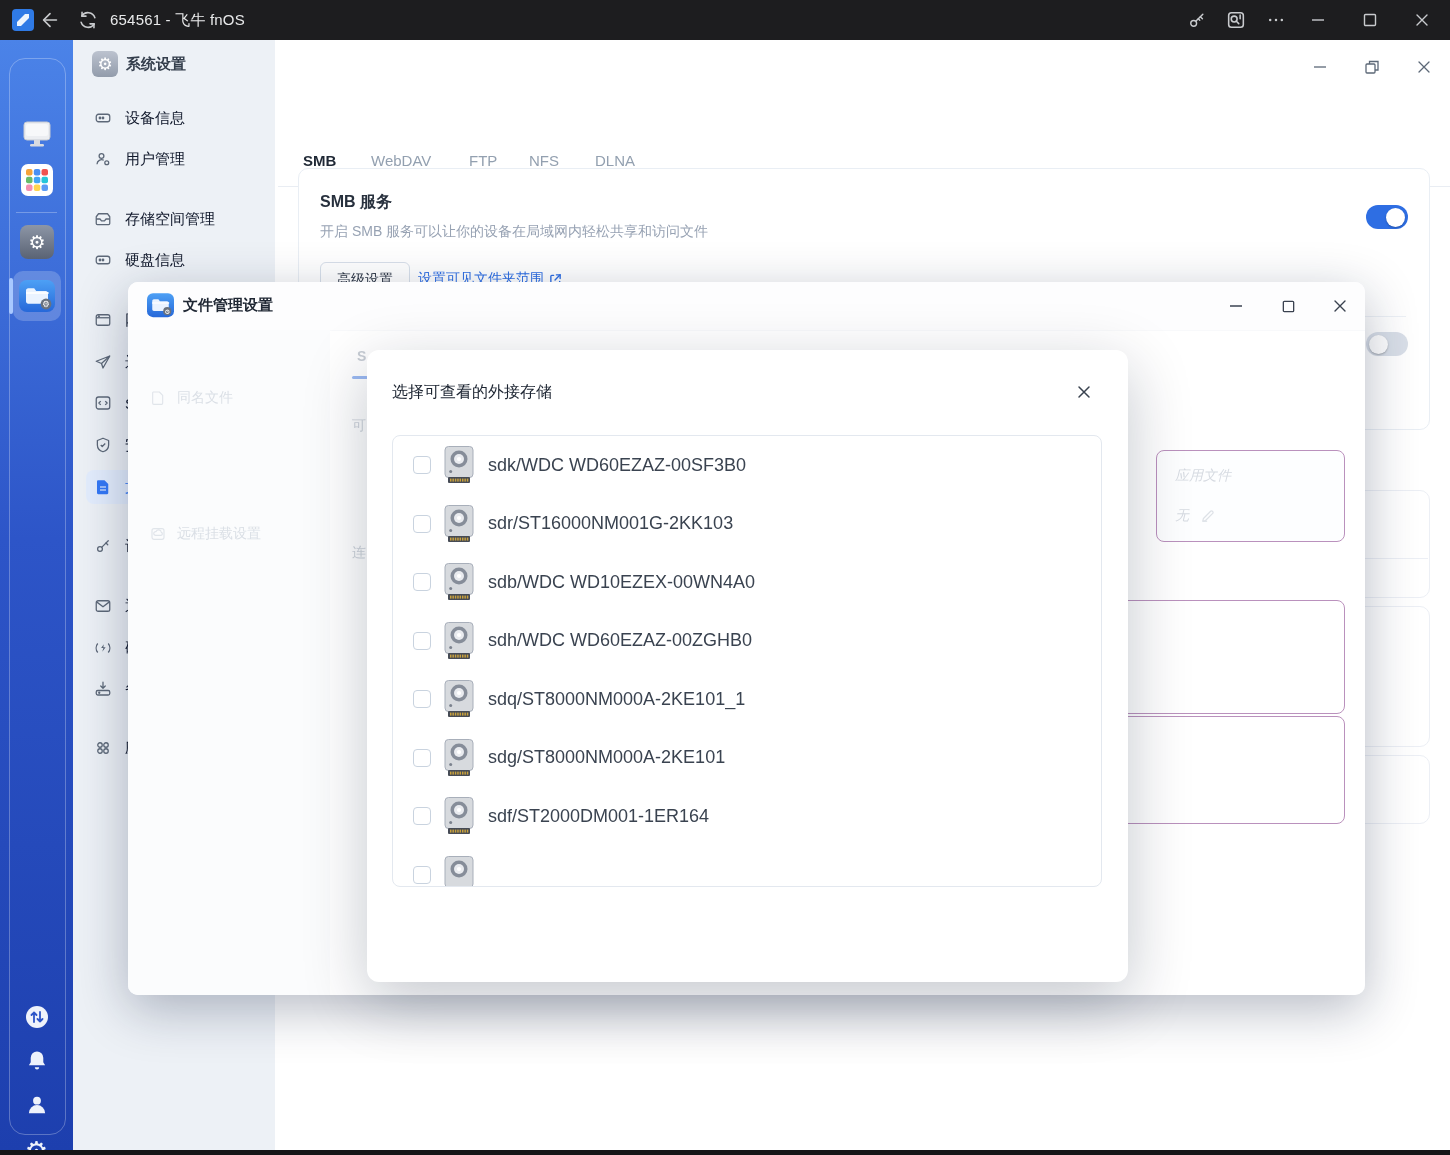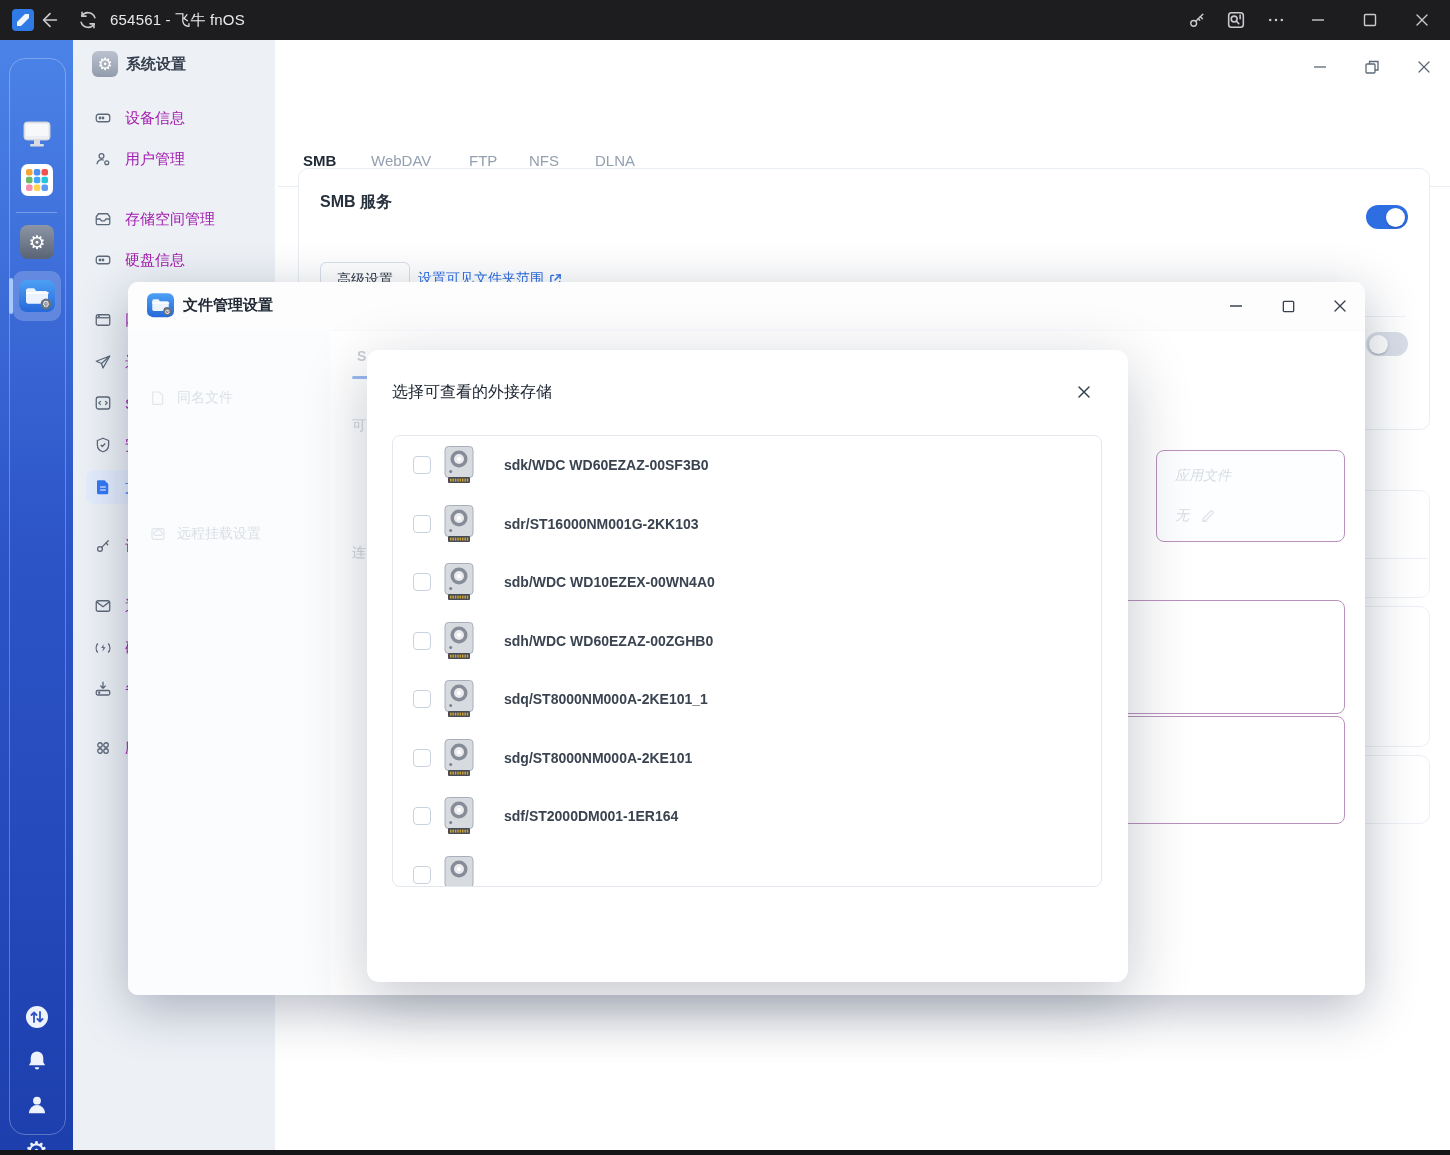--- a/index.html
+++ b/index.html
@@ -31,21 +31,21 @@
 
   
   .win{position:absolute;left:73px;top:40px;width:1377px;height:1110px;background:#ffffff;}
   .win-nav{position:absolute;left:0;top:0;width:202px;height:1110px;background:#edf1f6;}
   .win-head-ic{position:absolute;left:19px;top:11px;width:26px;height:26px;border-radius:6px;
                background:linear-gradient(180deg,#bcc3cf,#929cab);display:flex;align-items:center;justify-content:center;
                color:#fff;font-size:17px;}
   .win-title{position:absolute;left:53px;top:15px;font-size:15px;font-weight:600;color:#343e4c;}
   .win-ctl{position:absolute;top:12px;width:32px;height:30px;display:flex;align-items:center;justify-content:center;color:#5c6877;}
   .nav-item{position:absolute;left:13px;width:180px;height:34px;display:flex;align-items:center;gap:13px;
-            color:#a21caf;font-size:15px;padding-left:8px;box-sizing:border-box;border-radius:8px;}
+            color:#0f172a;font-size:15px;padding-left:8px;box-sizing:border-box;border-radius:8px;}
   .nav-item .ni-ic{color:#5d6878;flex:0 0 auto;}
   .nav-item.active{background:#e3edfd;color:#3478f6;}
   .nav-item.active .ni-ic{color:#3478f6;}
 
   .tab{position:absolute;top:99px;height:42px;display:flex;align-items:center;font-size:15px;color:#93a0b0;}
   .tab.active{color:#1f2835;font-weight:700;}
   .tab-underline{position:absolute;left:228px;top:141px;width:40px;height:3px;border-radius:2px;background:#2e6ee3;}
   .tab-divider{position:absolute;left:205px;top:146px;width:1172px;height:1px;background:#e9edf3;}
 
   .card{position:absolute;border:1px solid #e9eef4;border-radius:10px;background:#fff;}
@@ -82,21 +82,21 @@
   .dialog{position:absolute;left:367px;top:350px;width:761px;height:632px;background:#fff;border-radius:12px;
           box-shadow:0 18px 64px rgba(8,22,48,.24);}
   .dlg-title{position:absolute;left:25px;top:32px;font-size:16px;font-weight:400;color:#1b2330;}
   .dlg-close{position:absolute;right:32px;top:30px;width:24px;height:24px;display:flex;align-items:center;
              justify-content:center;color:#39424f;font-size:19px;}
   .listbox{position:absolute;left:25px;top:85px;width:708px;height:450px;border:1px solid #e3e8ef;border-radius:8px;
            overflow:hidden;background:#fff;}
   .drive-row{height:58.5px;display:flex;align-items:center;padding-left:20px;box-sizing:border-box;}
   .cb{flex:0 0 auto;width:18px;height:18px;border:1.5px solid #c9d3df;border-radius:4px;background:#fff;box-sizing:border-box;}
   .drive-row .hdd{margin-left:11px;flex:0 0 auto;}
-  .drive-label{margin-left:28px;font-size:14px;color:#3a4350;font-weight:bold;}
+  .drive-label{margin-left:12px;font-size:18px;color:#3a4350;}
   .dlg-footer{position:absolute;left:0;bottom:0;width:100%;height:72px;}
 
   .bottom-strip{position:absolute;left:0;top:1150px;width:1450px;height:5px;background:#151517;}
 </style>
 </head>
 <body>
 
 <div class="stage">
 
   <div class="titlebar">
@@ -370,20 +370,21 @@
     <div class="tab active" style="left:230px">SMB</div>
     <div class="tab" style="left:298px">WebDAV</div>
     <div class="tab" style="left:396px">FTP</div>
     <div class="tab" style="left:456px">NFS</div>
     <div class="tab" style="left:522px">DLNA</div>
     <div class="tab-underline"></div>
     <div class="tab-divider"></div>
 
     <div class="card" style="left:225px;top:128px;width:1130px;height:260px"></div>
     <div class="smb-head">SMB 服务</div>
+    <div class="smb-desc">开启 SMB 服务可以让你的设备在局域网内轻松共享和访问文件</div>
     <div class="btn-ghost" style="left:247px;top:222px;width:88px;height:34px">高级设置</div>
     <div class="link" style="left:345px;top:230px">
       <span>设置可见文件夹范围</span>
       <svg width="13" height="13" viewBox="0 0 14 14" fill="none" stroke="#2e6ee3" stroke-width="1.5" stroke-linecap="round" stroke-linejoin="round">
           <path d="M5 2.5H3a1 1 0 0 0-1 1V11a1 1 0 0 0 1 1h7.5a1 1 0 0 0 1-1V9"></path>
           <path d="M8 2h4v4"></path>
           <path d="M12 2 6.5 7.5"></path>
         </svg>
     </div>
     <div class="toggle on" style="left:1293px;top:165px">

